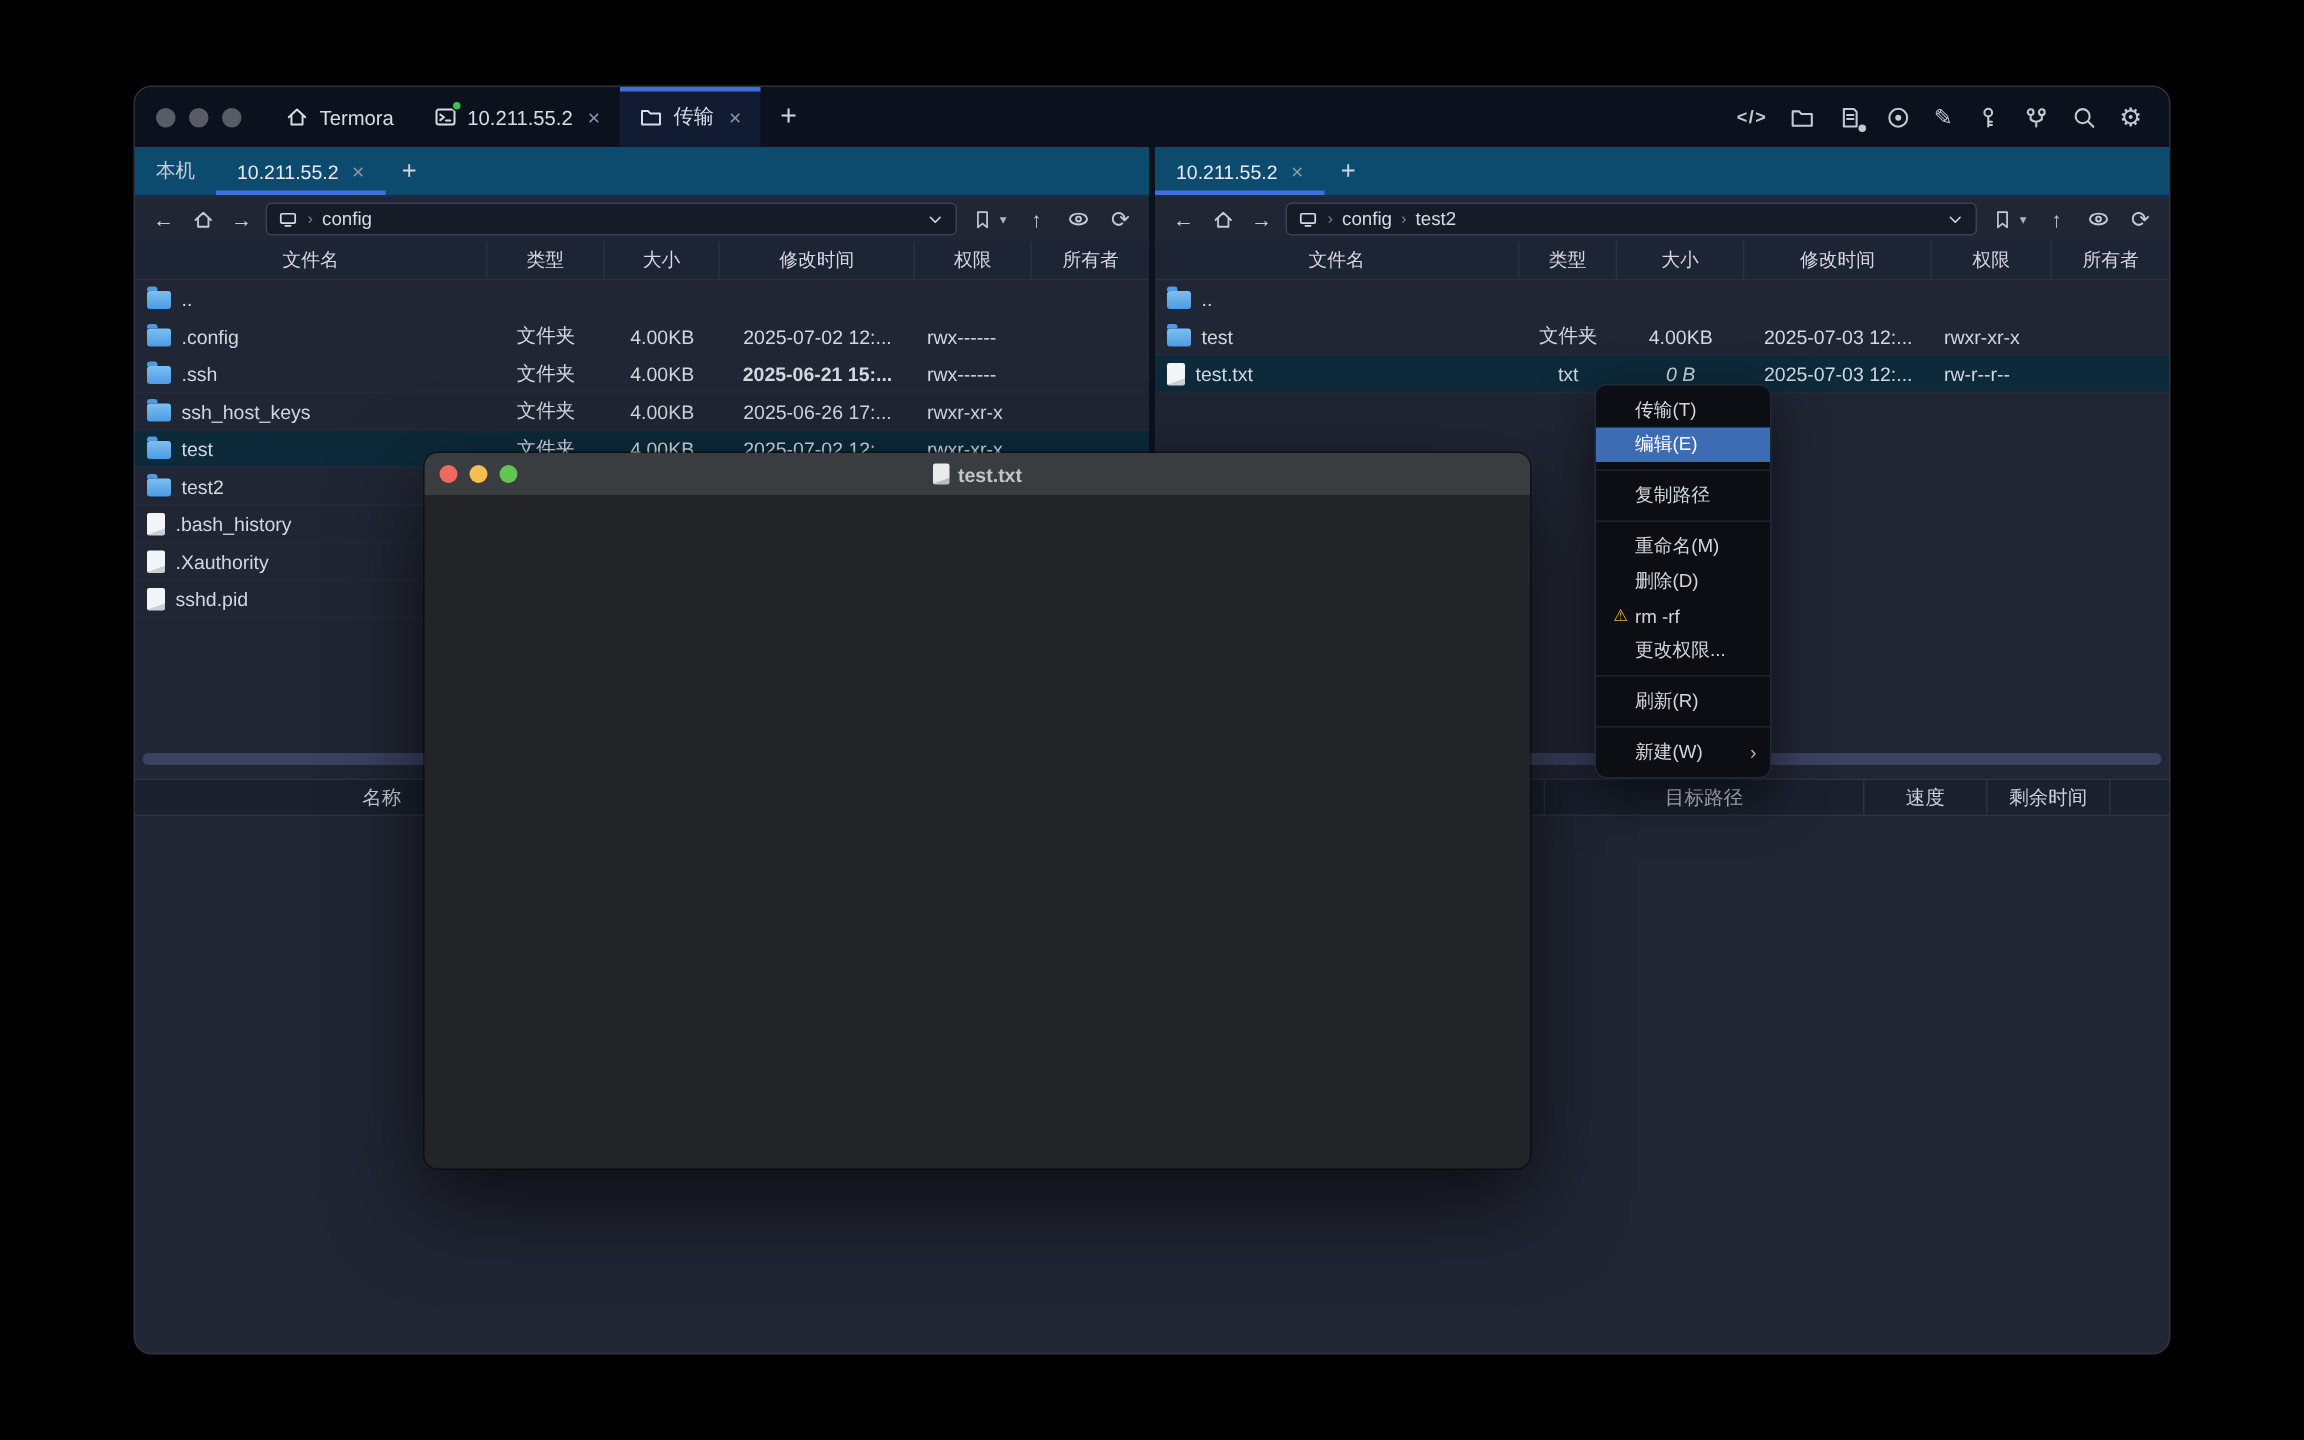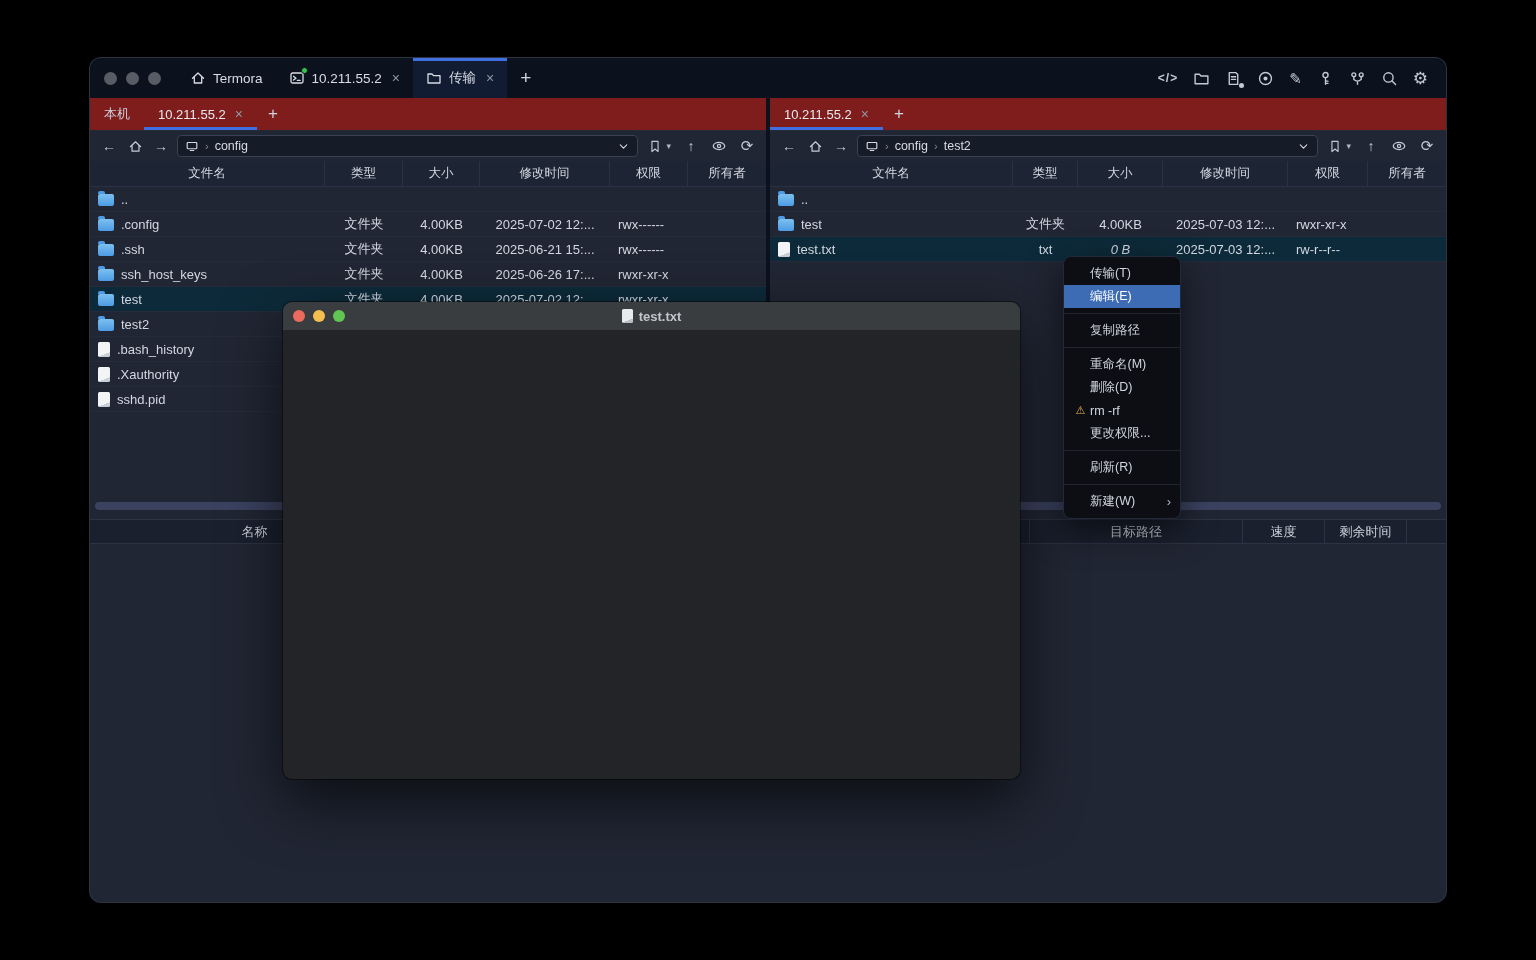--- a/index.html
+++ b/index.html
@@ -33,21 +33,21 @@
   .mini-dot { position:absolute; right:-2px; bottom:-1px; width:5px; height:5px;
     border-radius:50%; background:#c3cad6; }
 
   
   .main { position:absolute; top:40px; left:0; width:100%; height:400px;
     display:flex; background:#0c111e; }
   .pane { background:#212634; display:flex; flex-direction:column; }
   .pane-left { width:676px; margin-right:4px; }
   .pane-right { width:676px; }
 
-  .pane-tabs { height:33px; background:#7f1d1d; display:flex; align-items:stretch;
+  .pane-tabs { height:33px; background:#0c4a6e; display:flex; align-items:stretch;
     border-bottom:1px solid #242a38; }
   .pane-tab { display:flex; align-items:center; gap:6px; padding:0 14px;
     font-size:13px; color:#c9cfda; position:relative; }
   .pane-tab.active { color:#e6eaf0; }
   .pane-tab.active::after { content:''; position:absolute; left:0; right:0;
     bottom:0; height:3px; background:#3f6fe0; }
   .pane-plus { color:#cfd4dc; font-size:17px; padding:0 11px; display:flex; align-items:center; }
 
   .pane-toolbar { height:30px; display:flex; align-items:center; gap:6px; padding:0 9px; color:#c3cad6; }
   .nav-btn { width:20px; text-align:center; font-size:14px; color:#c3cad6; display:flex; justify-content:center; }
@@ -298,21 +298,21 @@
               <div class="fcell" style="width: 78px;">rwx------</div>
               <div class="fcell center" style="width: 78px;"></div>
             </div>
             <div class="frow">
               <div class="fcell c-name" style="width: 235px;">
                 <span class="icon-folder"></span>
                 <span>.ssh</span>
               </div>
               <div class="fcell center" style="width: 78px;">文件夹</div>
               <div class="fcell center" style="width: 77px;">4.00KB</div>
-              <div class="fcell center" style="width: 130px;">2025-06-21 15:...</div>
+              <div class="fcell center" style="width: 130px; font-weight: bold;">2025-06-21 15:...</div>
               <div class="fcell" style="width: 78px;">rwx------</div>
               <div class="fcell center" style="width: 78px;"></div>
             </div>
             <div class="frow">
               <div class="fcell c-name" style="width: 235px;">
                 <span class="icon-folder"></span>
                 <span>ssh_host_keys</span>
               </div>
               <div class="fcell center" style="width: 78px;">文件夹</div>
               <div class="fcell center" style="width: 77px;">4.00KB</div>

